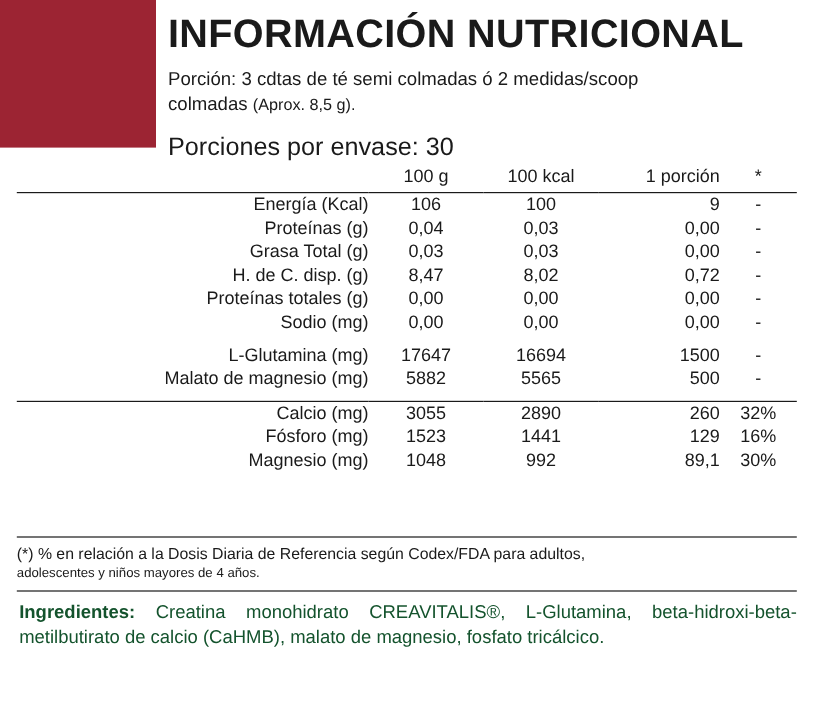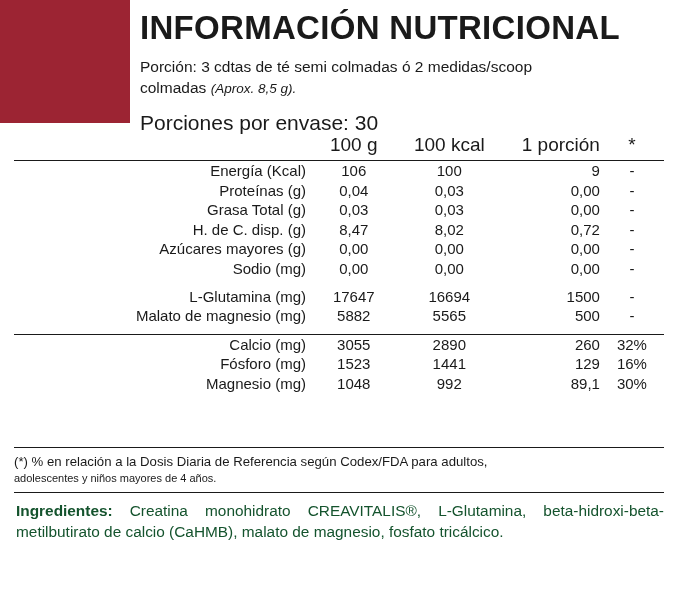--- a/index.html
+++ b/index.html
@@ -45,21 +45,20 @@
     white-space: nowrap;
   }
   .serving {
     font-size: 15.5px;
     line-height: 1.35;
     color: #1a1a1a;
     margin: 0 0 12px 0;
   }
   .serving .small {
     font-size: 13.5px;
-    font-style: italic;
   }
   .per-package {
     font-size: 21px;
     color: #1a1a1a;
     margin: 0;
   }
   
   table.nutri {
     position: absolute;
     left: 14px;
@@ -73,21 +72,21 @@
     font-weight: normal;
     vertical-align: bottom;
   }
   .col-name  { width: 290px; text-align: right; padding-left: 2px; }
   .col-100g  { width: 105px; text-align: center; }
   .col-100k  { width: 105px; text-align: center; }
   .col-port  { width: 110px; text-align: right; }
   .col-star  { width: 70px;  text-align: center; }
 
   tr.head td {
-    font-size: 19px;
+    font-size: 15px;
     height: 30px;
     padding-bottom: 4px;
   }
   tr.data td {
     height: 19.6px;
     line-height: 19.6px;
     font-size: 15px;
   }
   tr.data td.col-name { padding-left: 2px; }
   td.indent { padding-left: 36px !important; }
@@ -179,21 +178,21 @@
         <td class="col-star">-</td>
       </tr>
       <tr class="data">
         <td class="col-name">H. de C. disp. (g)</td>
         <td class="col-100g">8,47</td>
         <td class="col-100k">8,02</td>
         <td class="col-port">0,72</td>
         <td class="col-star">-</td>
       </tr>
       <tr class="data">
-        <td class="col-name indent">Azúcares mayores (g)</td>
+        <td class="col-name indent">Proteínas totales (g)</td>
         <td class="col-100g">0,00</td>
         <td class="col-100k">0,00</td>
         <td class="col-port">0,00</td>
         <td class="col-star">-</td>
       </tr>
       <tr class="data">
         <td class="col-name">Sodio (mg)</td>
         <td class="col-100g">0,00</td>
         <td class="col-100k">0,00</td>
         <td class="col-port">0,00</td>

